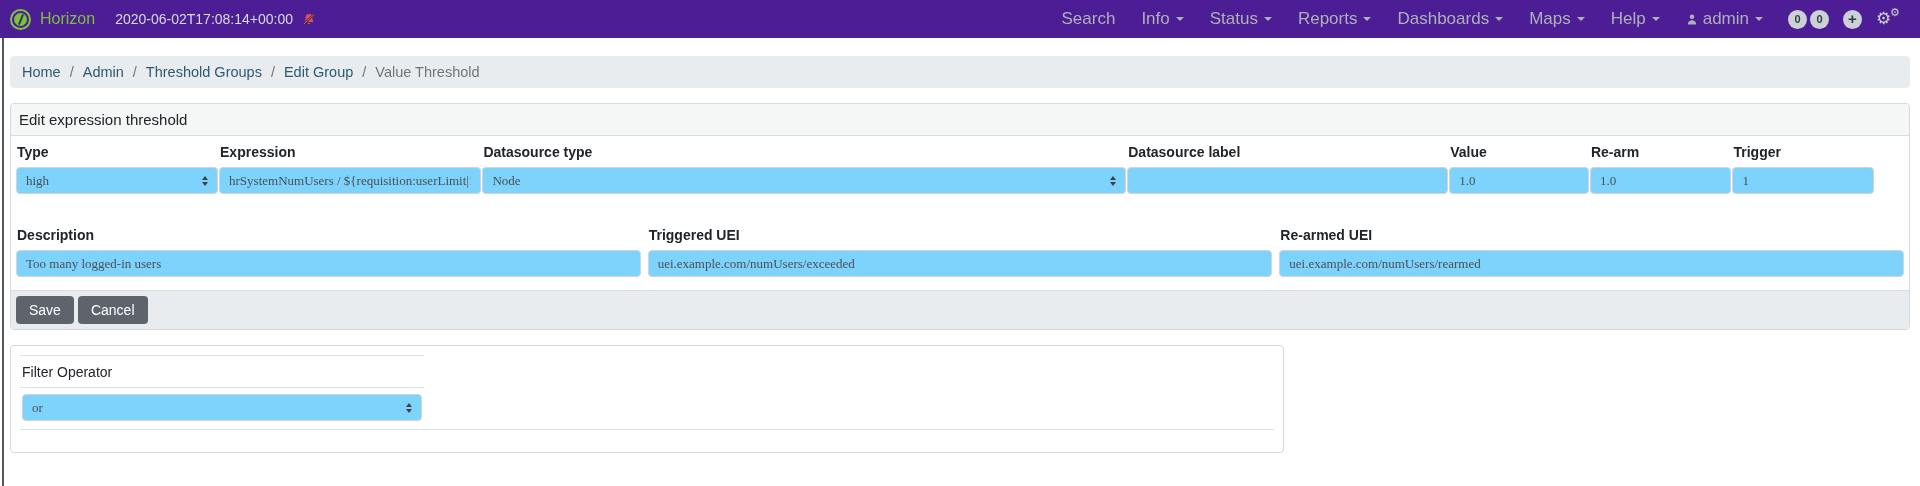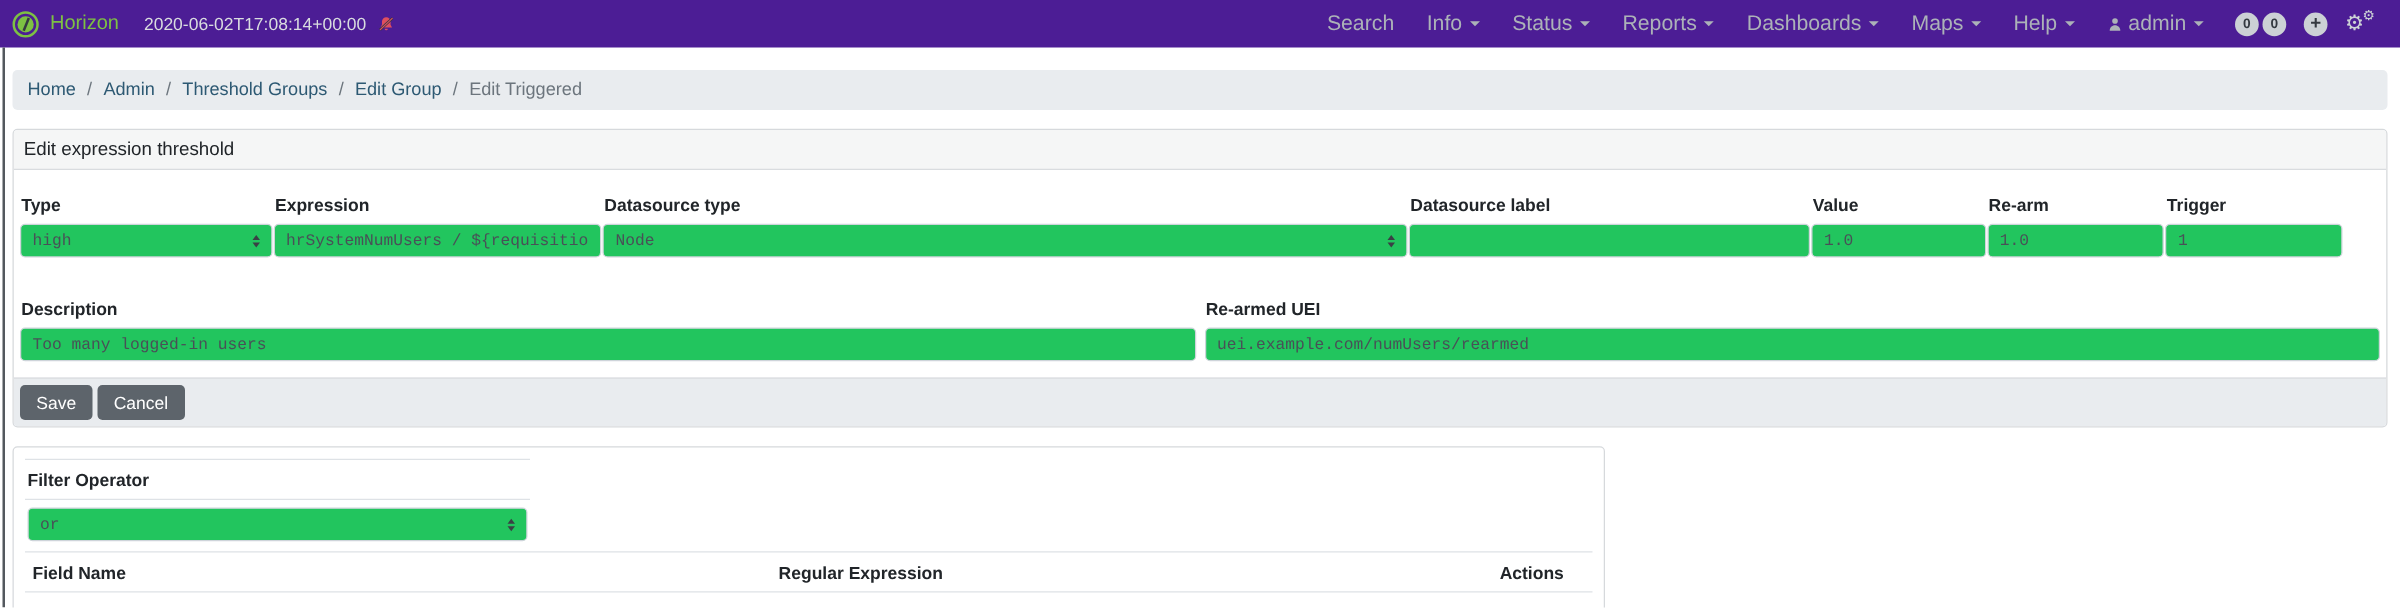--- a/index.html
+++ b/index.html
@@ -47,46 +47,46 @@
     display:flex; align-items:center; gap:9px;
   }
   .breadcrumb .bc-link { color:#2d5973; cursor:pointer; text-decoration:none; }
   .breadcrumb .sep { color:#6c757d; }
   .breadcrumb .current { color:#6c757d; }
 
   .card { border:1px solid #d6d9dc; border-radius:4px; margin-top:15px; background:#fff; overflow:hidden; }
   .card-header { background:#f5f6f6; border-bottom:1px solid #d9dcdf; padding:7px 8px; font-size:15px; }
   .card-body { padding:8px 5px 13px; }
 
-  .form-row { display:flex; gap:1px;margin-top:12px; }
+  .form-row { display:flex; gap:1px; }
   .form-row2 { display:flex; gap:7px; margin-top:33px; }
   .fcol label { display:block; font-weight:bold; font-size:14px; margin:0 0 7px 1px; }
   .c-type { width:10.7%; } .c-expr { width:13.9%; } .c-dstype { width:34.1%; }
   .c-dslabel { width:17.0%; } .c-value { width:7.4%; } .c-rearm { width:7.5%; } .c-trigger { width:7.5%; }
   .form-row2 .fcol { flex:1; }
 
   input.text, select.sel {
     width:100%; height:27px; border:1px solid #ced4da; border-radius:4px;
-    padding:0 9px; font-size:13px; color:#495057; background:#22c55e;
-    font-family:Liberation Mono, monospace; outline:none;
+    padding:0 9px; font-size:13px; color:#495057; background:#7dd3fc;
+    font-family:Liberation Serif, serif; outline:none;
   }
   .selwrap { position:relative; }
   select.sel { appearance:none; -webkit-appearance:none; -moz-appearance:none; padding-right:26px; }
   .sel-arrows { position:absolute; right:10px; top:50%; transform:translateY(-50%); pointer-events:none; display:flex; flex-direction:column; align-items:center; gap:2px; }
   .tri-up { width:0; height:0; border-left:3.5px solid transparent; border-right:3.5px solid transparent; border-bottom:4px solid #3a4045; }
   .tri-down { width:0; height:0; border-left:3.5px solid transparent; border-right:3.5px solid transparent; border-top:4px solid #3a4045; }
 
   .card-footer { background:#e9ecef; border-top:1px solid #d9dcdf; padding:5px; display:flex; gap:4px; }
   .btn { background:#5d646b; color:#fff; border:none; border-radius:4px; font-size:14px; padding:6px 13px; font-family:inherit; cursor:pointer; }
 
   
   .filters-card { width:1274px; }
   .filters-body { padding:9px 9px 13px; }
   .op-table { width:404px; border-top:1px solid #dee2e6; }
-  .op-th { font-weight:bold; font-size:14px; padding:8px 2px 7px; border-bottom:1px solid #dee2e6; }
+  .op-th { font-weight:normal; font-size:14px; padding:8px 2px 7px; border-bottom:1px solid #dee2e6; }
   .op-td { padding:6px 2px 6px; }
   .ft { margin-top:2px; border-top:1px solid #dee2e6; }
   .ft-head { display:flex; border-bottom:1px solid #dee2e6; }
   .ft-head .h { font-weight:bold; font-size:14px; padding:8px 6px 7px; }
   .col-fn { width:47.6%; } .col-re { width:46.0%; } .col-act { flex:1; }
   .ft-row { display:flex; padding:7px 0 2px; }
 </style>
 </head>
 <body>
 
@@ -162,21 +162,21 @@
 
   <div class="breadcrumb">
     <span class="bc-link">Home</span>
     <span class="sep">/</span>
     <span class="bc-link">Admin</span>
     <span class="sep">/</span>
     <span class="bc-link">Threshold Groups</span>
     <span class="sep">/</span>
     <span class="bc-link">Edit Group</span>
     <span class="sep">/</span>
-    <span class="current">Edit Triggered</span>
+    <span class="current">Value Threshold</span>
   </div>
 
   <div class="card">
     <div class="card-header">Edit expression threshold</div>
     <div class="card-body">
 
       <div class="form-row">
         <div class="fcol c-type">
           <label>Type</label>
           <div class="selwrap">
@@ -222,20 +222,24 @@
           <input class="text" type="text" value="1" style="">
         </div>
       </div>
 
       <div class="form-row2">
         <div class="fcol">
           <label>Description</label>
           <input class="text" type="text" value="Too many logged-in users" style="">
         </div>
         <div class="fcol">
+          <label>Triggered UEI</label>
+          <input class="text" type="text" value="uei.example.com/numUsers/exceeded" style="">
+        </div>
+        <div class="fcol">
           <label>Re-armed UEI</label>
           <input class="text" type="text" value="uei.example.com/numUsers/rearmed" style="">
         </div>
       </div>
 
     </div>
     <div class="card-footer">
       <button class="btn">Save</button>
       <button class="btn">Cancel</button>
     </div>
@@ -253,25 +257,20 @@
             </select>
             <span class="sel-arrows">
                 <span class="tri-up"></span>
                 <span class="tri-down"></span>
               </span>
           </div>
         </div>
       </div>
 
       <div class="ft">
-        <div class="ft-head">
-          <div class="h col-fn">Field Name</div>
-          <div class="h col-re">Regular Expression</div>
-          <div class="h col-act">Actions</div>
-        </div>
         <div class="ft-row">
           
           
           
         </div>
       </div>
 
     </div>
   </div>
 

